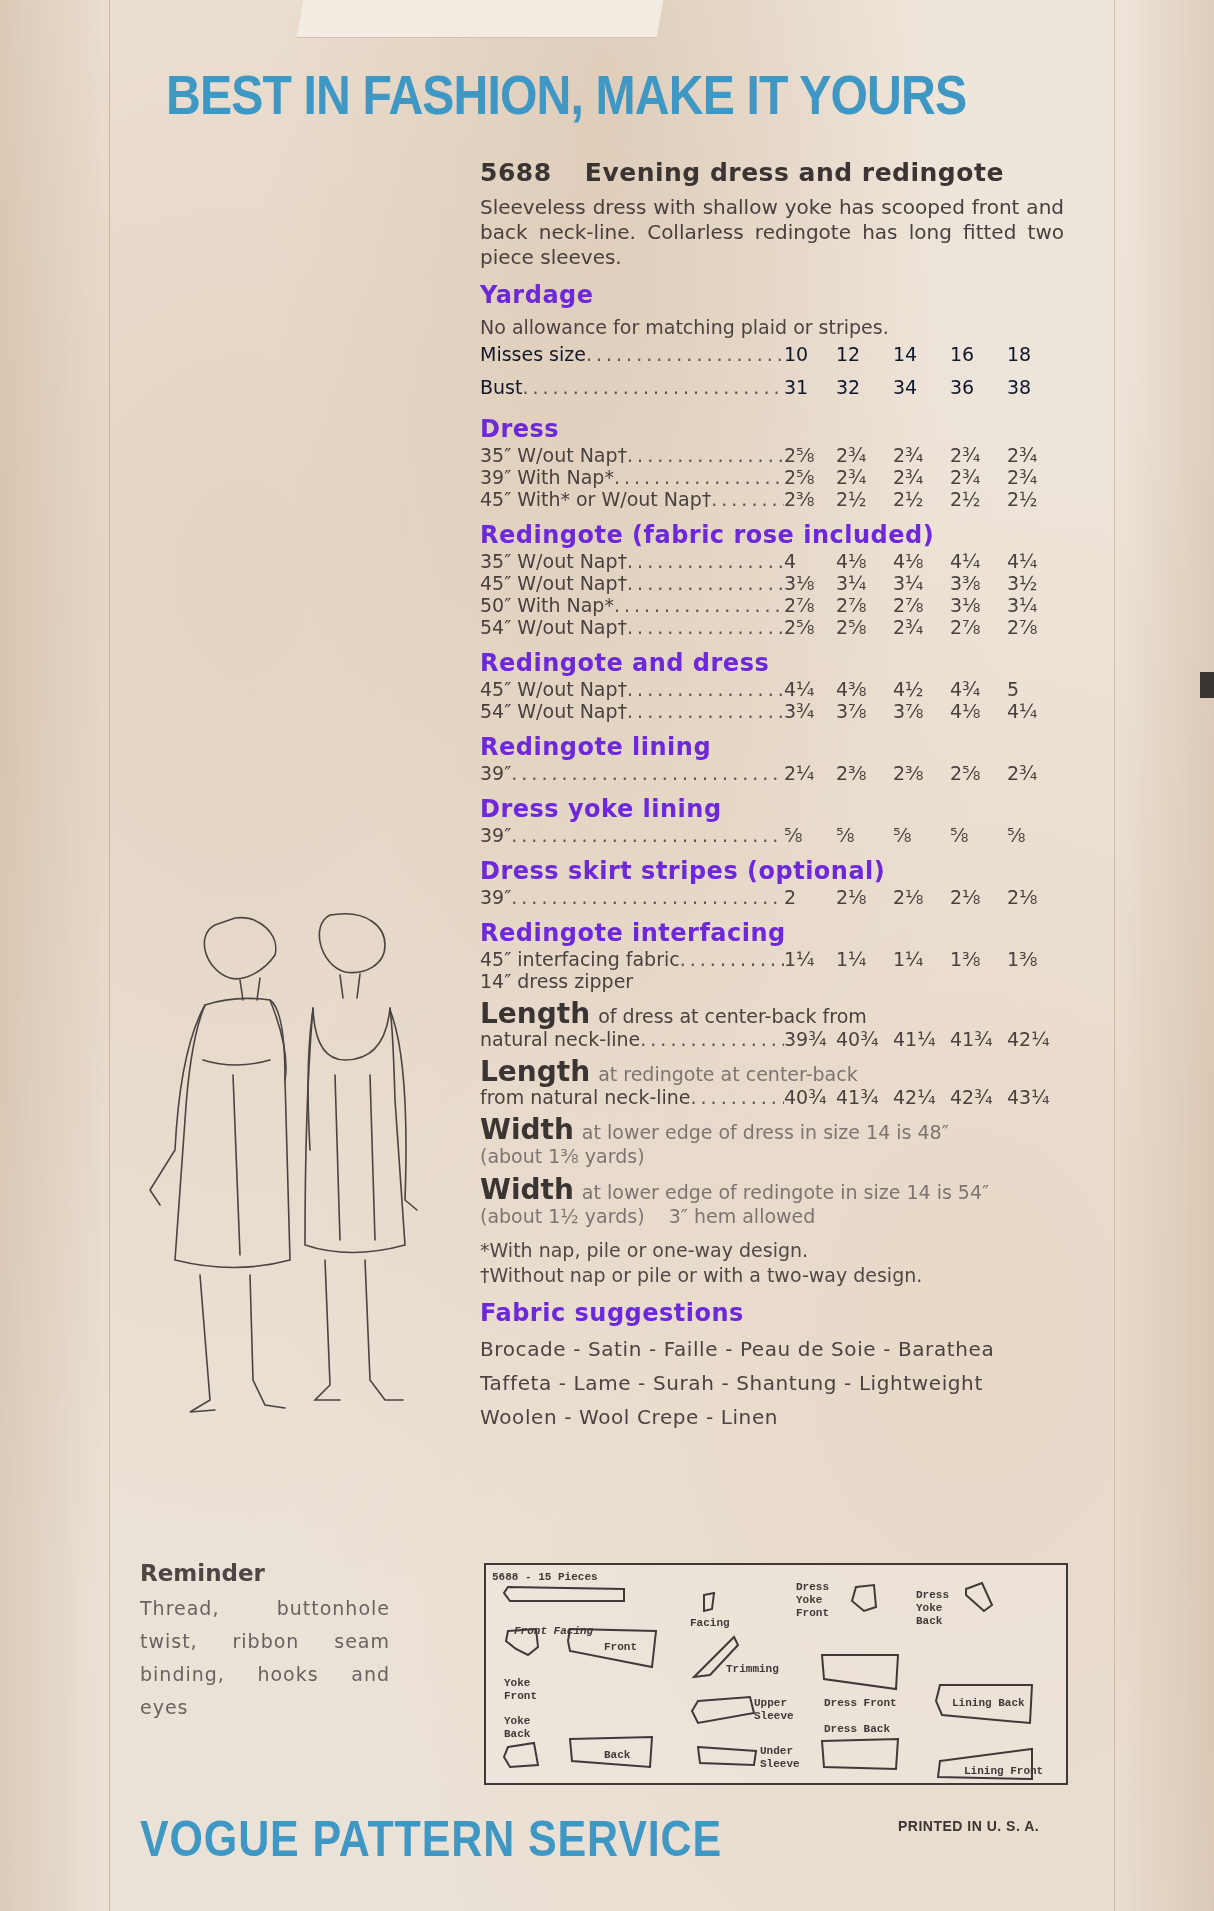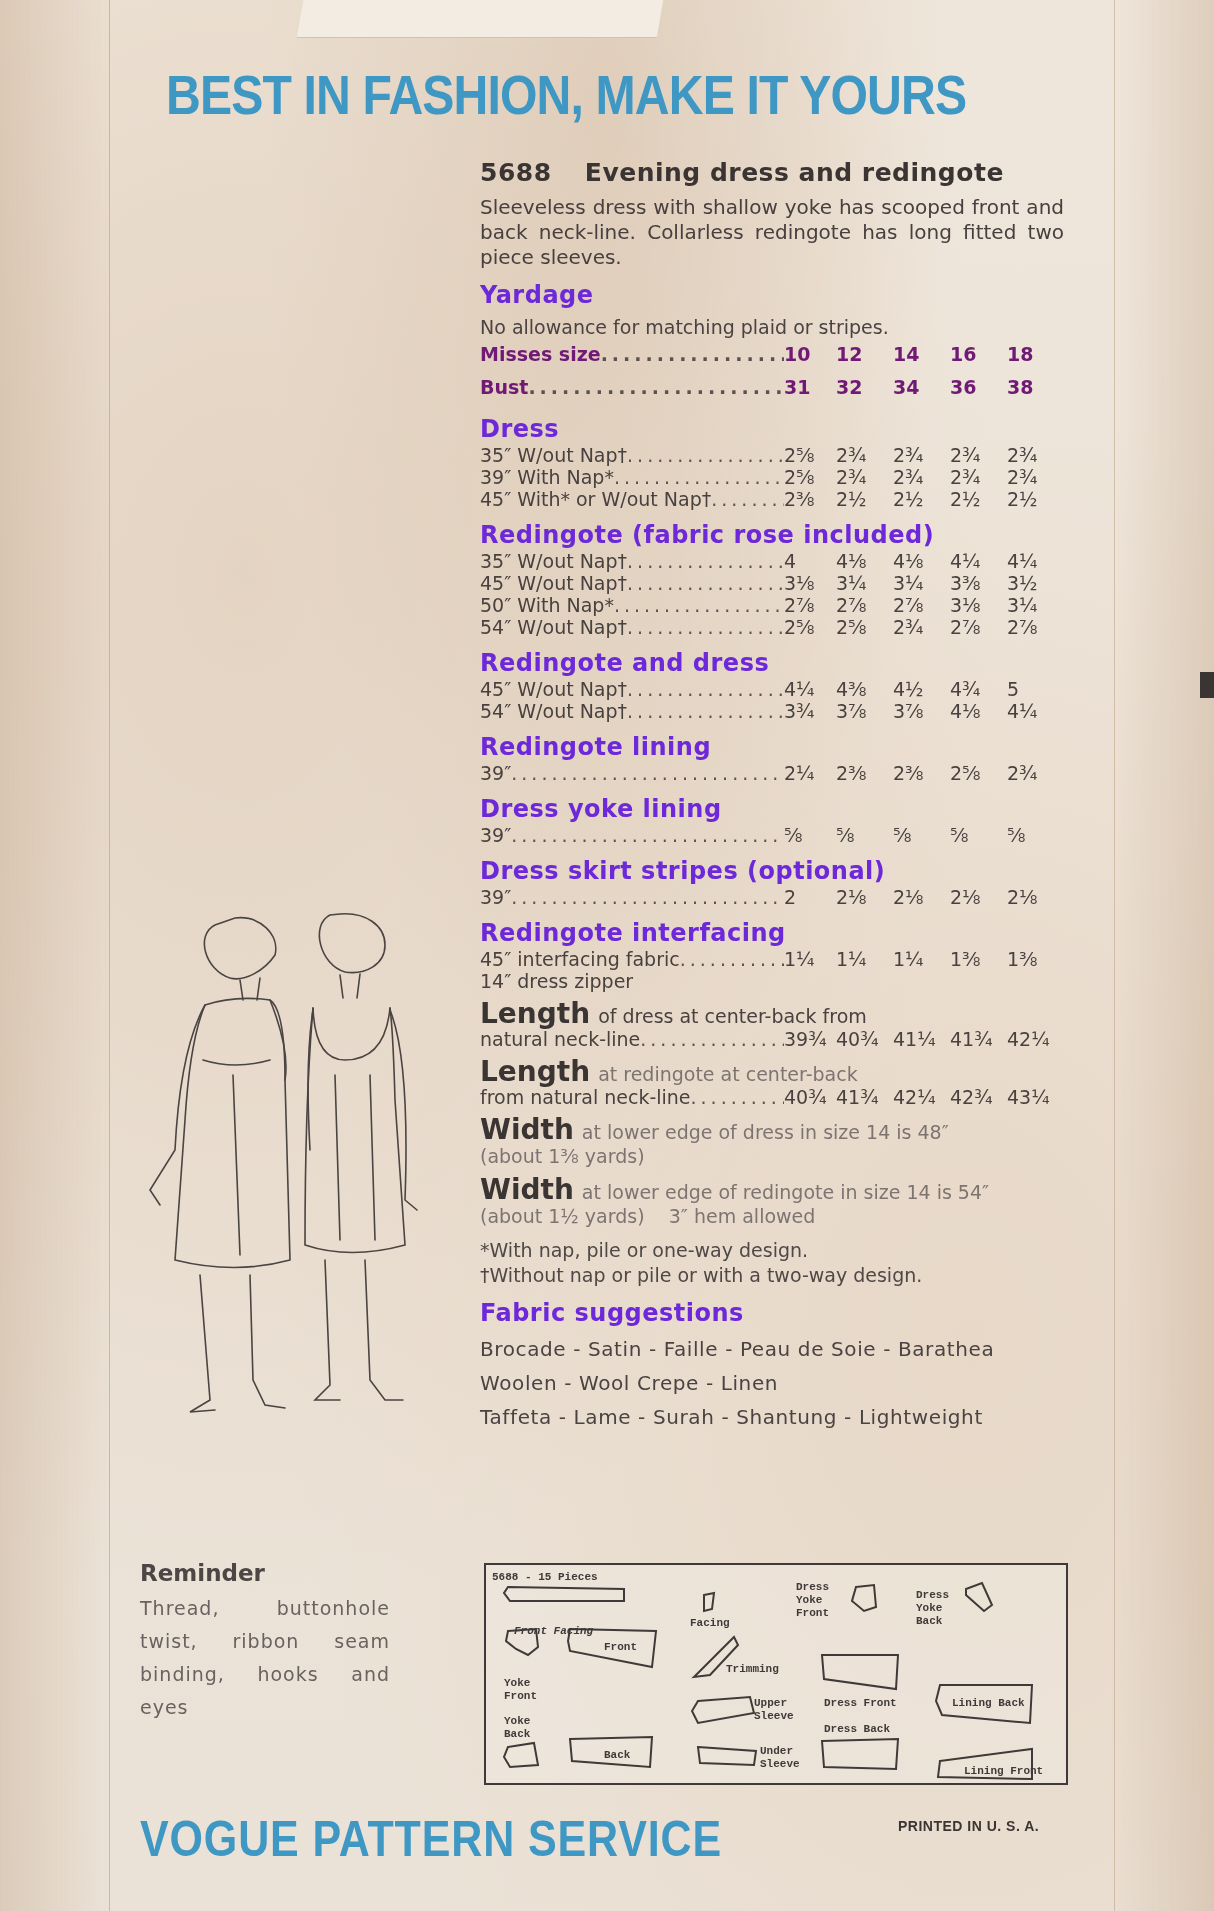--- a/index.html
+++ b/index.html
@@ -55,21 +55,21 @@
   .row {
     display: flex; align-items: baseline; font-size: 19px; line-height: 22px; color: #48413f;
     white-space: nowrap;
   }
   .row .label { flex: 0 0 auto; }
   .row .dots { flex: 1 1 auto; overflow: hidden; letter-spacing: 4px; color: #5a5250; }
   .row .dots::before { content: "...................................................................................................."; }
   .row .vals { flex: 0 0 auto; display: flex; }
   .row .vals span { display: inline-block; width: 57px; text-align: left; }
   .row .vals span:first-child { width: 52px; }
-  .sizes .row { line-height: 33px; color: #701a75; font-weight: bold; }
+  .sizes .row { line-height: 33px; color: #0f172a; }
   .length-block { margin-top: 10px; font-size: 19px; color: #48413f; line-height: 24px; }
   .length-block b { font-size: 28px; color: #3a3433; }
   .faded { color: #7d7472; }
   .footnotes { margin-top: 10px; font-size: 19px; line-height: 25px; color: #4f4846; }
   .fabrics { margin-top: 4px; font-size: 20px; line-height: 34px; color: #4a4342; letter-spacing: 0.6px; }
   .pieces-box {
     position: absolute; left: 484px; top: 1563px; width: 584px; height: 222px;
     border: 2px solid #3f3a39; background: rgba(240,233,225,0.5);
     font-family: "Liberation Mono", monospace; font-size: 11px; font-weight: bold; color: #3f3a39;
   }
@@ -339,22 +339,22 @@
     </div>
 
   <div class="footnotes">
     <div>*With nap, pile or one-way design.</div>
     <div>†Without nap or pile or with a two-way design.</div>
   </div>
 
   <div class="sec-head">Fabric suggestions</div>
   <div class="fabrics">
     <div>Brocade - Satin - Faille - Peau de Soie - Barathea</div>
+    <div>Taffeta - Lame - Surah - Shantung - Lightweight</div>
     <div>Woolen - Wool Crepe - Linen</div>
-    <div>Taffeta - Lame - Surah - Shantung - Lightweight</div>
   </div>
 </div>
 
 <svg class="illustration" viewBox="0 0 300 530" fill="none" stroke="#4a4442" stroke-width="1.6" stroke-linecap="round">
 
   <path d="M80 25 C60 35 70 70 95 78 C110 82 130 70 140 55 C145 35 125 15 100 18 Z"></path>
   <path d="M105 80 L108 100 M125 78 L122 100"></path>
   <path d="M70 105 Q100 95 135 100 Q150 110 150 180 L155 360 Q100 375 40 360 L50 220 Q55 140 70 105 Z"></path>
   <path d="M70 105 Q45 150 40 250 L15 290 L25 305 M135 100 Q155 150 150 180"></path>
   <path d="M68 160 Q100 170 135 160"></path>

